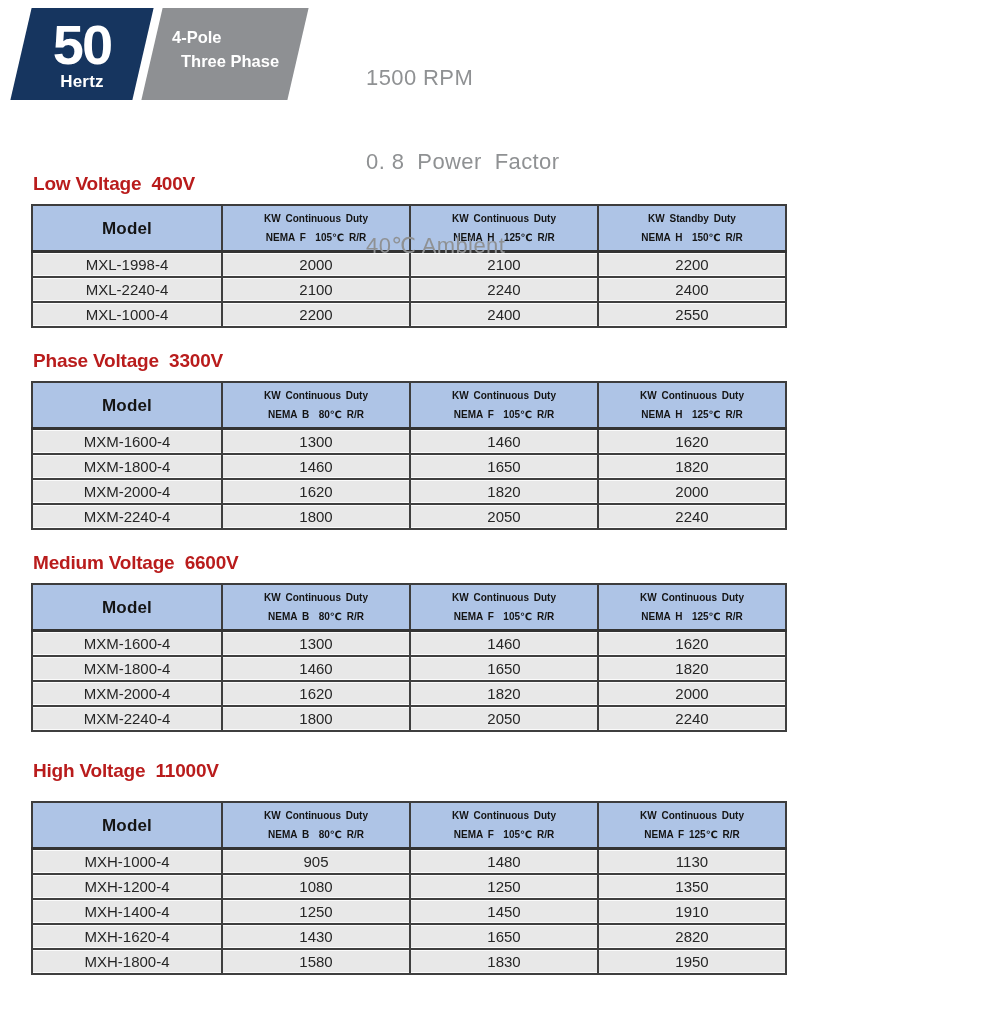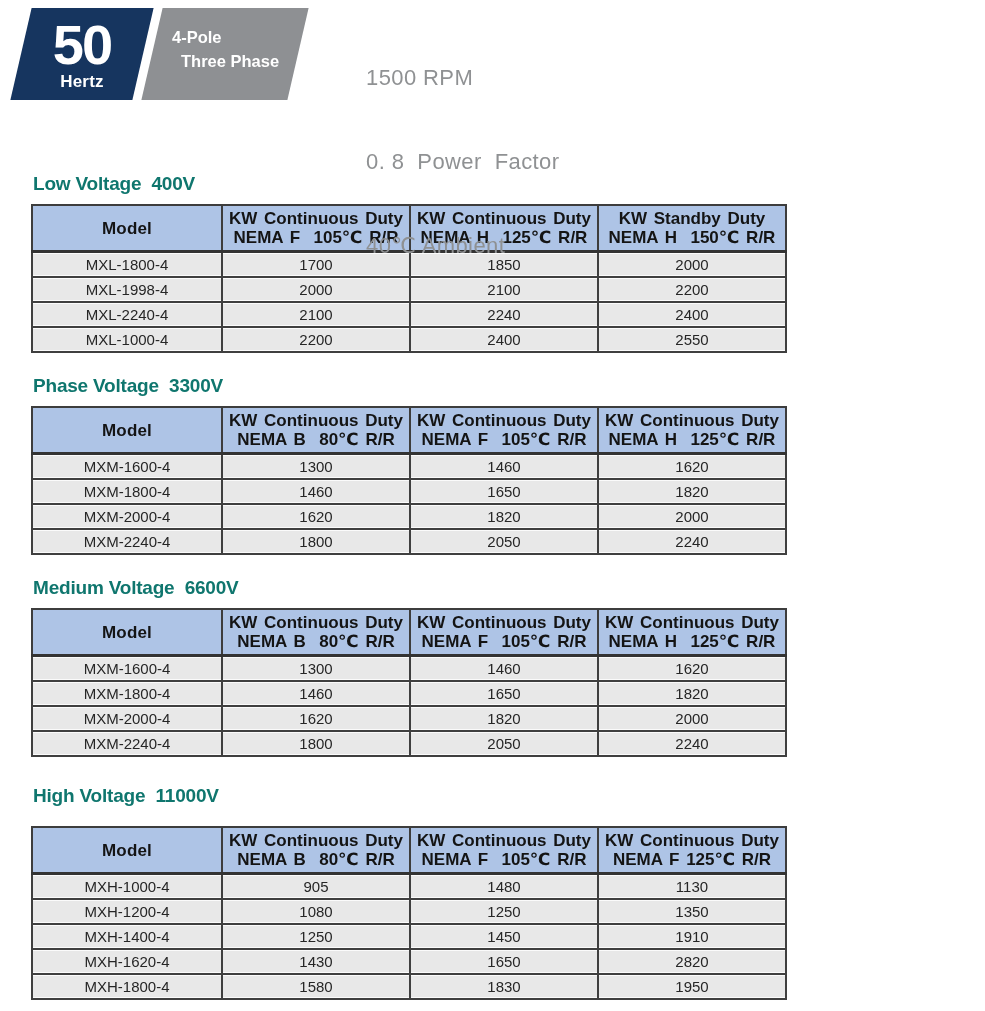--- a/index.html
+++ b/index.html
@@ -17,29 +17,29 @@
   .hertz { font-size: 17px; font-weight: 700; letter-spacing: .2px; }
   .grayp .unskew { padding: 17px 0 0 20px; font-size: 16.5px; font-weight: 700; line-height: 24px; }
   .grayp .indent { padding-left: 9px; }
   .specs { position: absolute; left: 366px; top: 8px; color: #8f9193; font-size: 22px;
     line-height: 28px; letter-spacing: .4px; white-space: pre; }
 
   
   .vsec { margin-top: 22px; }
   .vsec:first-child { margin-top: 73px; }
   .vsec:nth-child(4) { margin-top: 28px; }
-  .vtitle { margin: 0 16px 9px 33px; font-size: 19px; font-weight: 700; color: #0f766e;
+  .vtitle { margin: 0 16px 9px 33px; font-size: 19px; font-weight: 700; color: #b91c1c;
     letter-spacing: -0.2px; white-space: pre; }
   .vsec:nth-child(4) .spec-table { margin-top: 19px; }
 
   .spec-table { margin-left: 31px; width: 756px; border-collapse: collapse;
     table-layout: fixed; border: 2px solid #3d3d3d; }
   .spec-table col.c-model { width: 25.2%; }
   .spec-table th { background: #aec4e6; border: 2px solid #3d3d3d; border-bottom: 3px solid #333333;
-    font-size: 17px; font-weight: 700; color: #141414; text-align: center;
+    font-size: 10px; font-weight: 700; color: #141414; text-align: center;
     line-height: 19px; height: 46px; padding: 3px 2px; word-spacing: 2px; white-space: pre; }
   .spec-table th:first-child { font-size: 17px; letter-spacing: .2px; }
   .spec-table td { background: #e8e8e8; border: 2px solid #3f3f3f; text-align: center;
     font-size: 15px; color: #262626; height: 25px; padding: 1px 2px; line-height: 21px;
     box-shadow: inset 0 1px 0 #fbfbfb, inset 0 -1px 0 #fbfbfb; }
 </style>
 </head>
 <body>
 
 <header class="page-header">
@@ -75,26 +75,20 @@
       <thead>
           <tr>
             <th><div>Model</div></th>
             <th><div>KW Continuous Duty</div><div>NEMA F  105℃ R/R</div></th>
             <th><div>KW Continuous Duty</div><div>NEMA H  125℃ R/R</div></th>
             <th><div>KW Standby Duty</div><div>NEMA H  150℃ R/R</div></th>
           </tr>
         </thead>
       <tbody>
           <tr>
-            <td>MXL-1800-4</td>
-            <td>1700</td>
-            <td>1850</td>
-            <td>2000</td>
-          </tr>
-          <tr>
             <td>MXL-1998-4</td>
             <td>2000</td>
             <td>2100</td>
             <td>2200</td>
           </tr>
           <tr>
             <td>MXL-2240-4</td>
             <td>2100</td>
             <td>2240</td>
             <td>2400</td>

